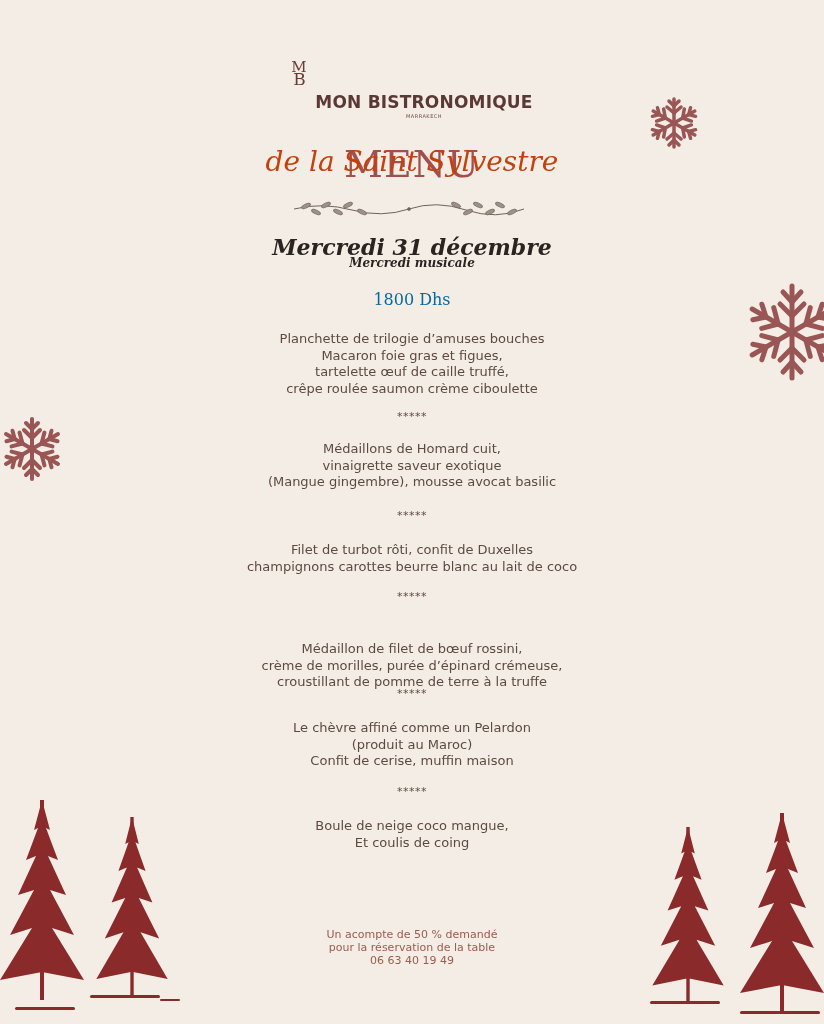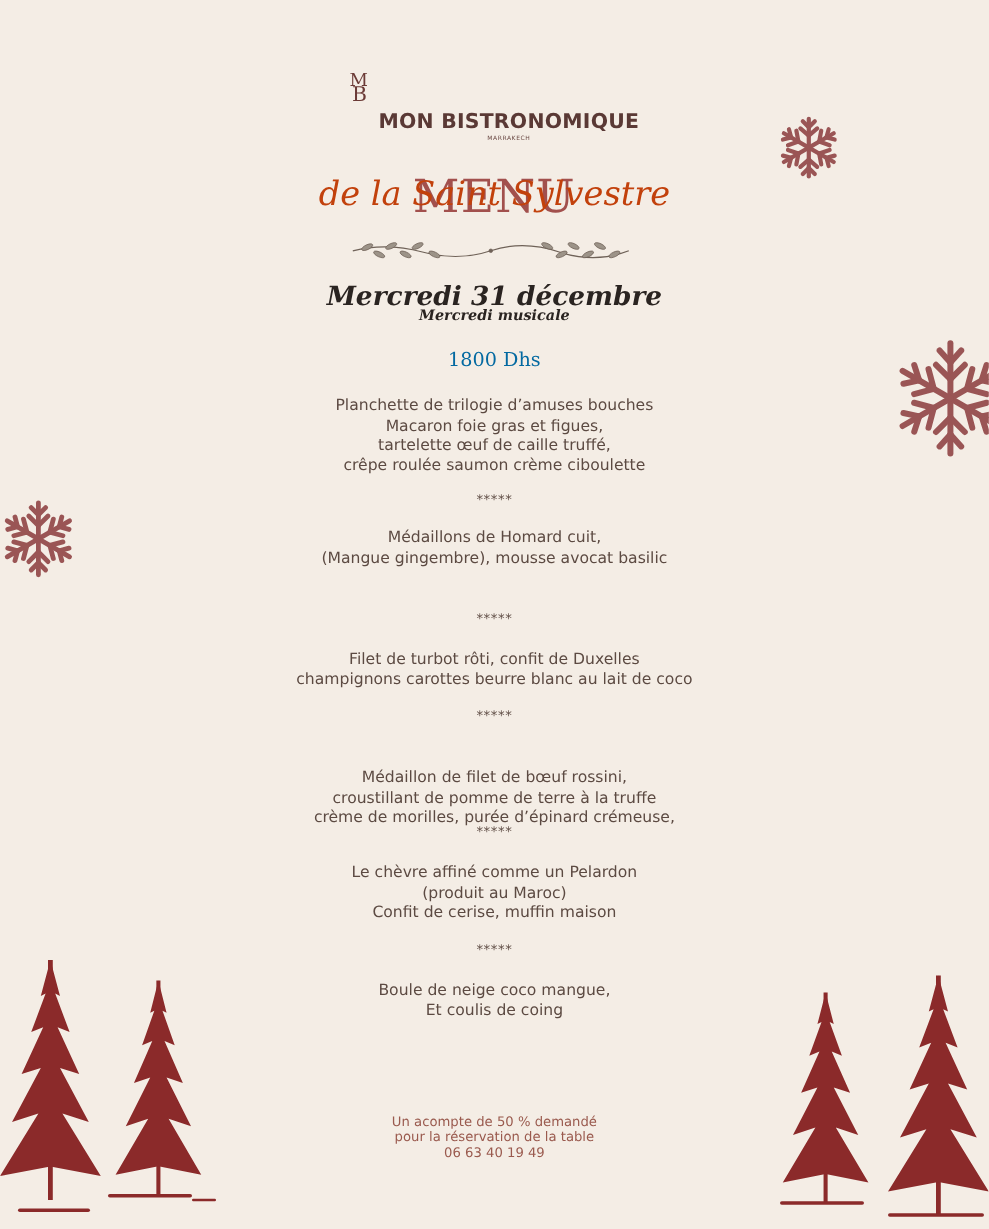--- a/index.html
+++ b/index.html
@@ -75,34 +75,35 @@
 <div class="center course" style="top:331px;">
   <div>Planchette de trilogie d’amuses bouches</div>
   <div>Macaron foie gras et figues,</div>
   <div>tartelette œuf de caille truffé,</div>
   <div>crêpe roulée saumon crème ciboulette</div>
 </div>
 <div class="center sep" style="top:410px;">*****</div>
 
 <div class="center course" style="top:441px;">
   <div>Médaillons de Homard cuit,</div>
+  <div>vinaigrette saveur exotique</div>
   <div>(Mangue gingembre), mousse avocat basilic</div>
 </div>
 <div class="center sep" style="top:509px;">*****</div>
 
 <div class="center course" style="top:542px;">
   <div>Filet de turbot rôti, confit de Duxelles</div>
   <div>champignons carottes beurre blanc au lait de coco</div>
 </div>
 <div class="center sep" style="top:590px;">*****</div>
 
 <div class="center course" style="top:641px;text-align:center;">
   <div>Médaillon de filet de bœuf rossini,</div>
+  <div>crème de morilles, purée d’épinard crémeuse,</div>
   <div>croustillant de pomme de terre à la truffe</div>
-  <div>crème de morilles, purée d’épinard crémeuse,</div>
 </div>
 <div class="center sep" style="top:687px;">*****</div>
 
 <div class="center course" style="top:720px;">
   <div>Le chèvre affiné comme un Pelardon</div>
   <div>(produit au Maroc)</div>
   <div>Confit de cerise, muffin maison</div>
 </div>
 <div class="center sep" style="top:785px;">*****</div>
 

